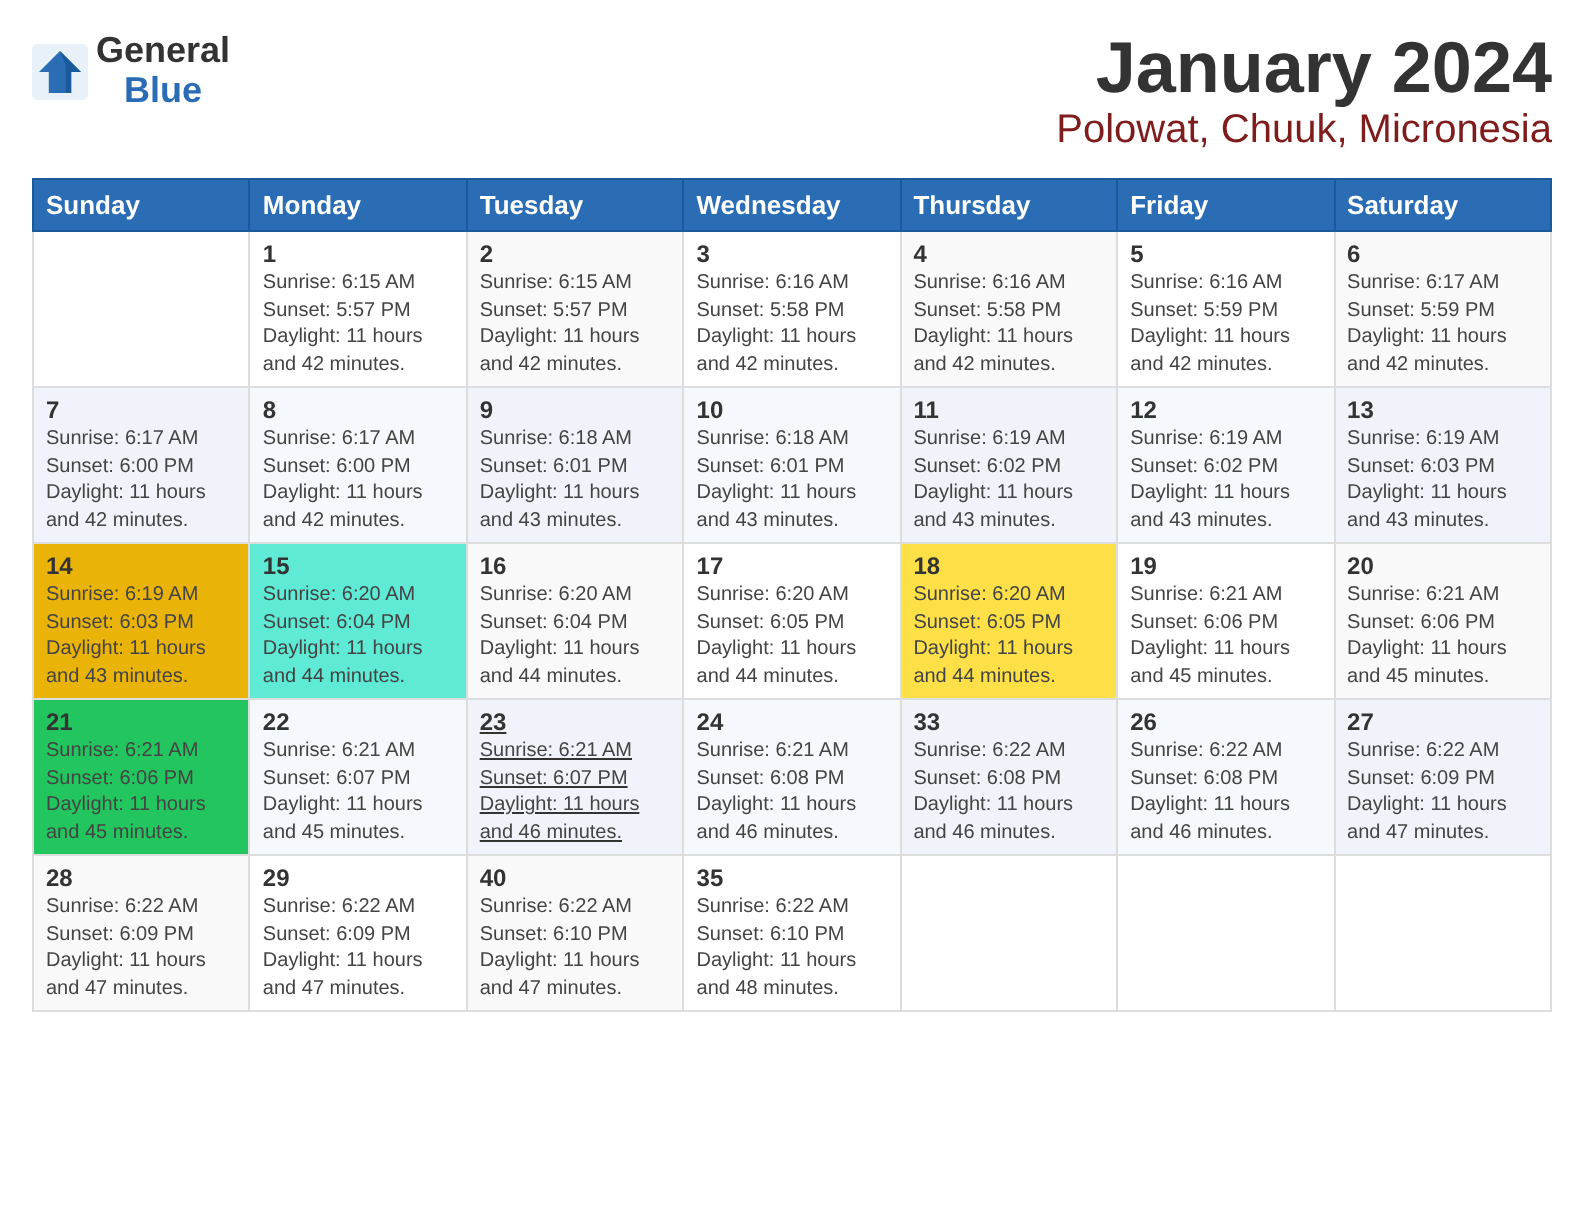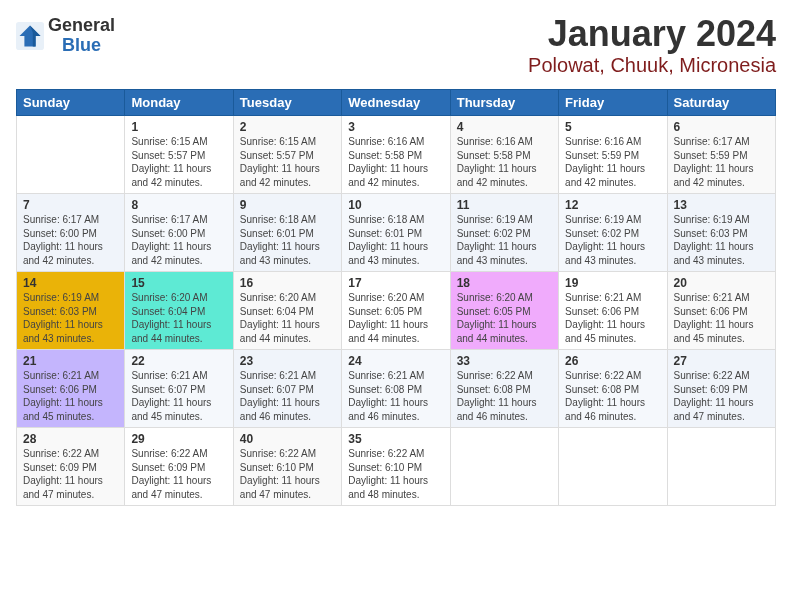--- a/index.html
+++ b/index.html
@@ -262,21 +262,21 @@
 Daylight: 11 hours
 and 44 minutes.</div>
           </td>
           <td style="background: rgb(255, 255, 255);">
             <span class="day-num">17</span>
             <div class="day-info" style="white-space: pre-line;">Sunrise: 6:20 AM
 Sunset: 6:05 PM
 Daylight: 11 hours
 and 44 minutes.</div>
           </td>
-          <td style="background: #f0abfc;">
+          <td style="background: #fde047;">
             <span class="day-num">18</span>
             <div class="day-info" style="white-space: pre-line;">Sunrise: 6:20 AM
 Sunset: 6:05 PM
 Daylight: 11 hours
 and 44 minutes.</div>
           </td>
           <td style="background: rgb(255, 255, 255);">
             <span class="day-num">19</span>
             <div class="day-info" style="white-space: pre-line;">Sunrise: 6:21 AM
 Sunset: 6:06 PM
@@ -285,35 +285,35 @@
           </td>
           <td style="background: rgb(249, 249, 249);">
             <span class="day-num">20</span>
             <div class="day-info" style="white-space: pre-line;">Sunrise: 6:21 AM
 Sunset: 6:06 PM
 Daylight: 11 hours
 and 45 minutes.</div>
           </td>
         </tr>
         <tr>
-          <td style="background: #c4b5fd;">
+          <td style="background: #22c55e;">
             <span class="day-num">21</span>
             <div class="day-info" style="white-space: pre-line;">Sunrise: 6:21 AM
 Sunset: 6:06 PM
 Daylight: 11 hours
 and 45 minutes.</div>
           </td>
           <td style="background: rgb(245, 248, 252);">
             <span class="day-num">22</span>
             <div class="day-info" style="white-space: pre-line;">Sunrise: 6:21 AM
 Sunset: 6:07 PM
 Daylight: 11 hours
 and 45 minutes.</div>
           </td>
-          <td style="background: rgb(240, 244, 250);">
+          <td style="background: rgb(240, 244, 250); text-decoration: underline;">
             <span class="day-num">23</span>
             <div class="day-info" style="white-space: pre-line;">Sunrise: 6:21 AM
 Sunset: 6:07 PM
 Daylight: 11 hours
 and 46 minutes.</div>
           </td>
           <td style="background: rgb(245, 248, 252);">
             <span class="day-num">24</span>
             <div class="day-info" style="white-space: pre-line;">Sunrise: 6:21 AM
 Sunset: 6:08 PM

